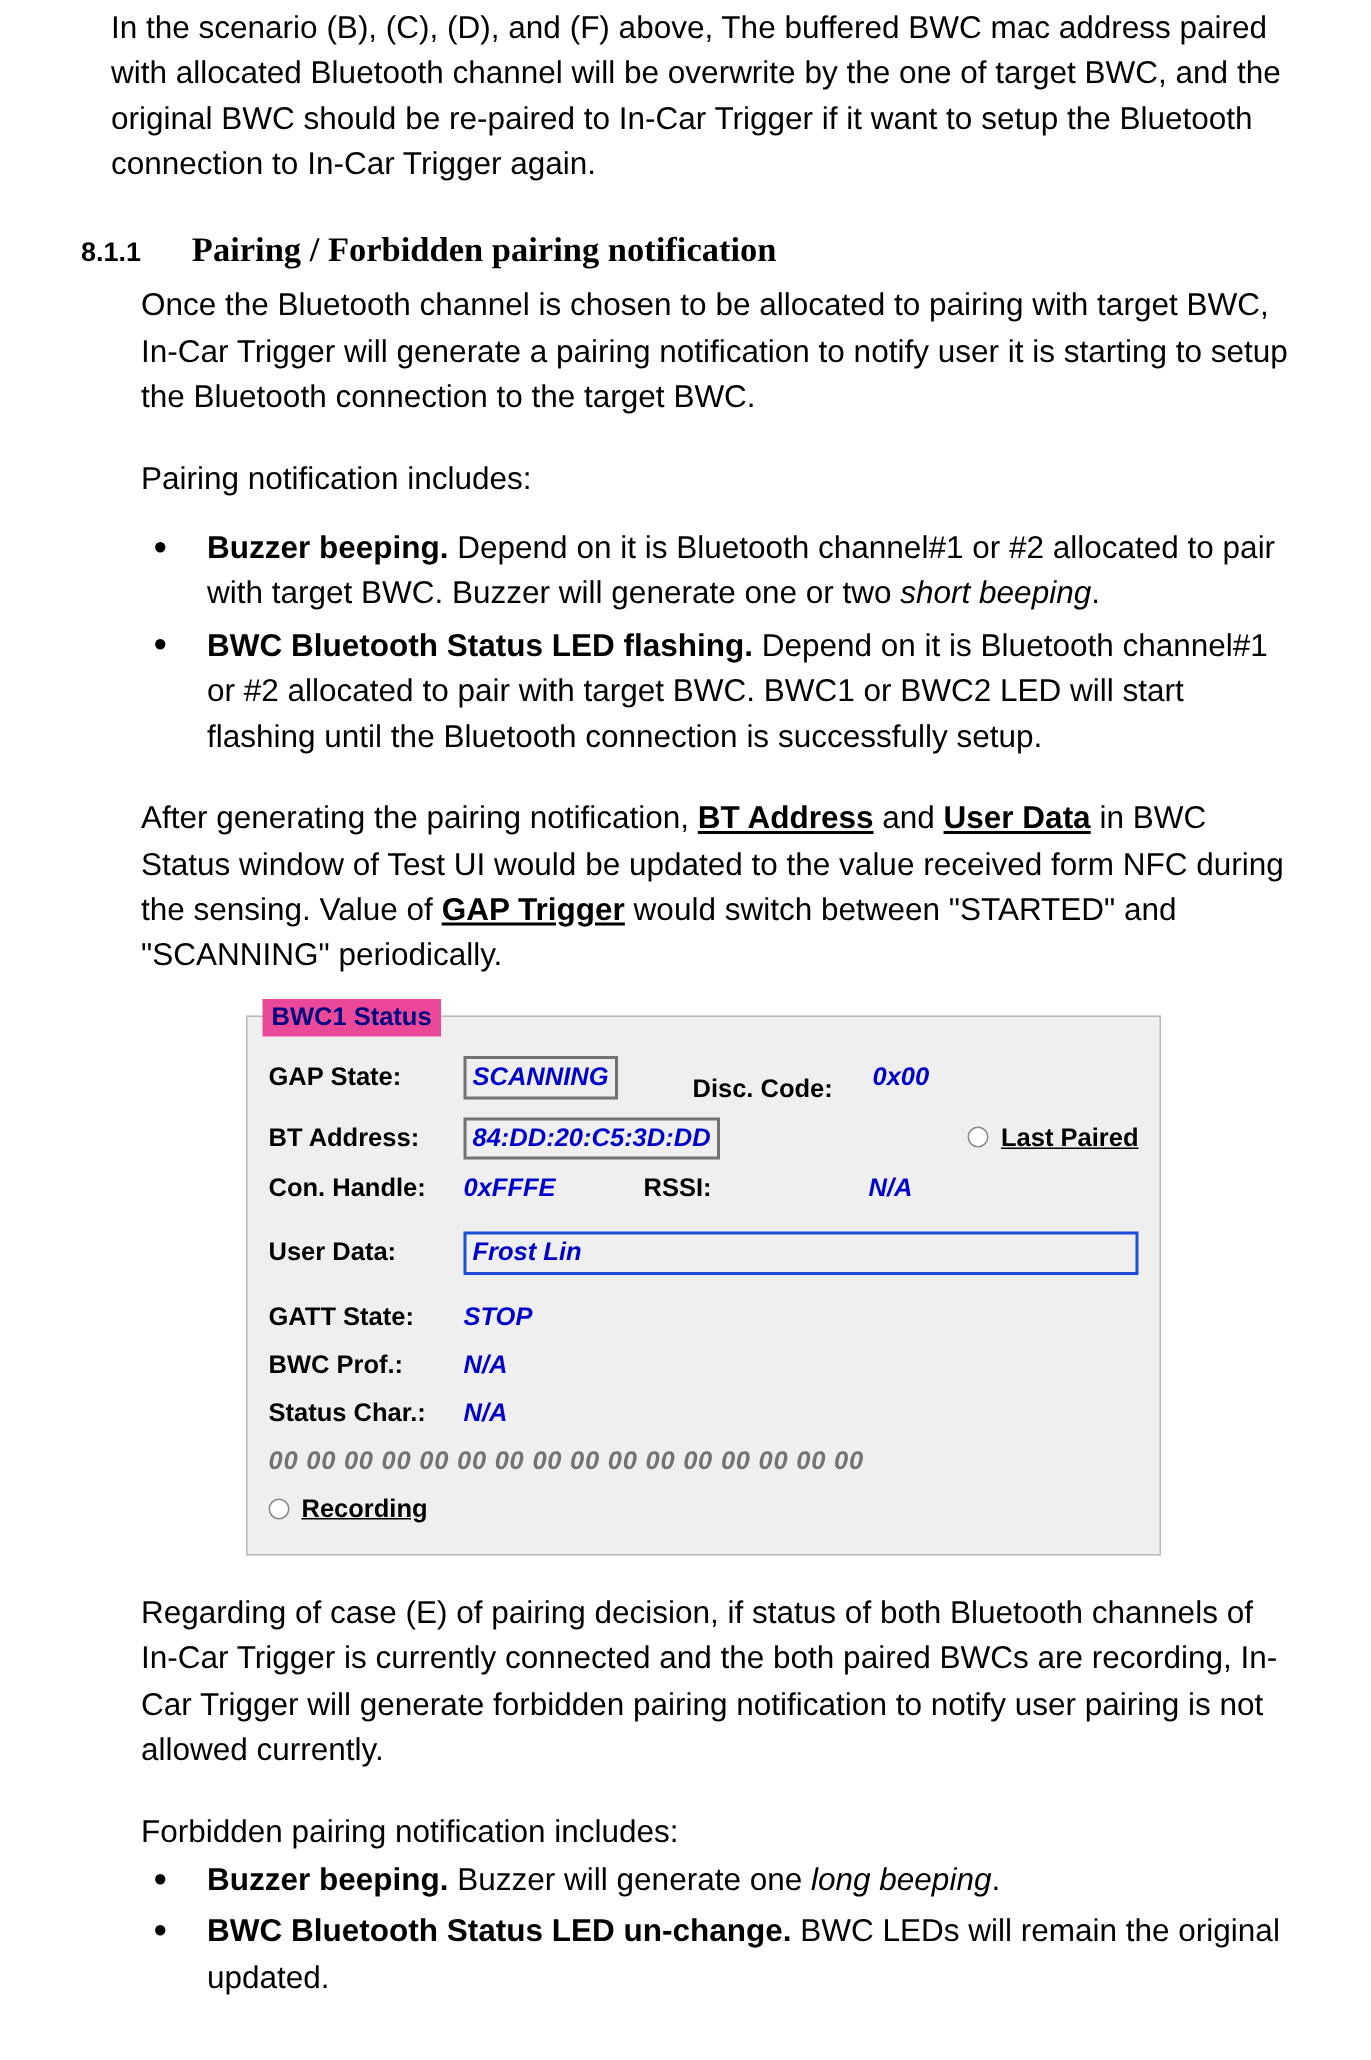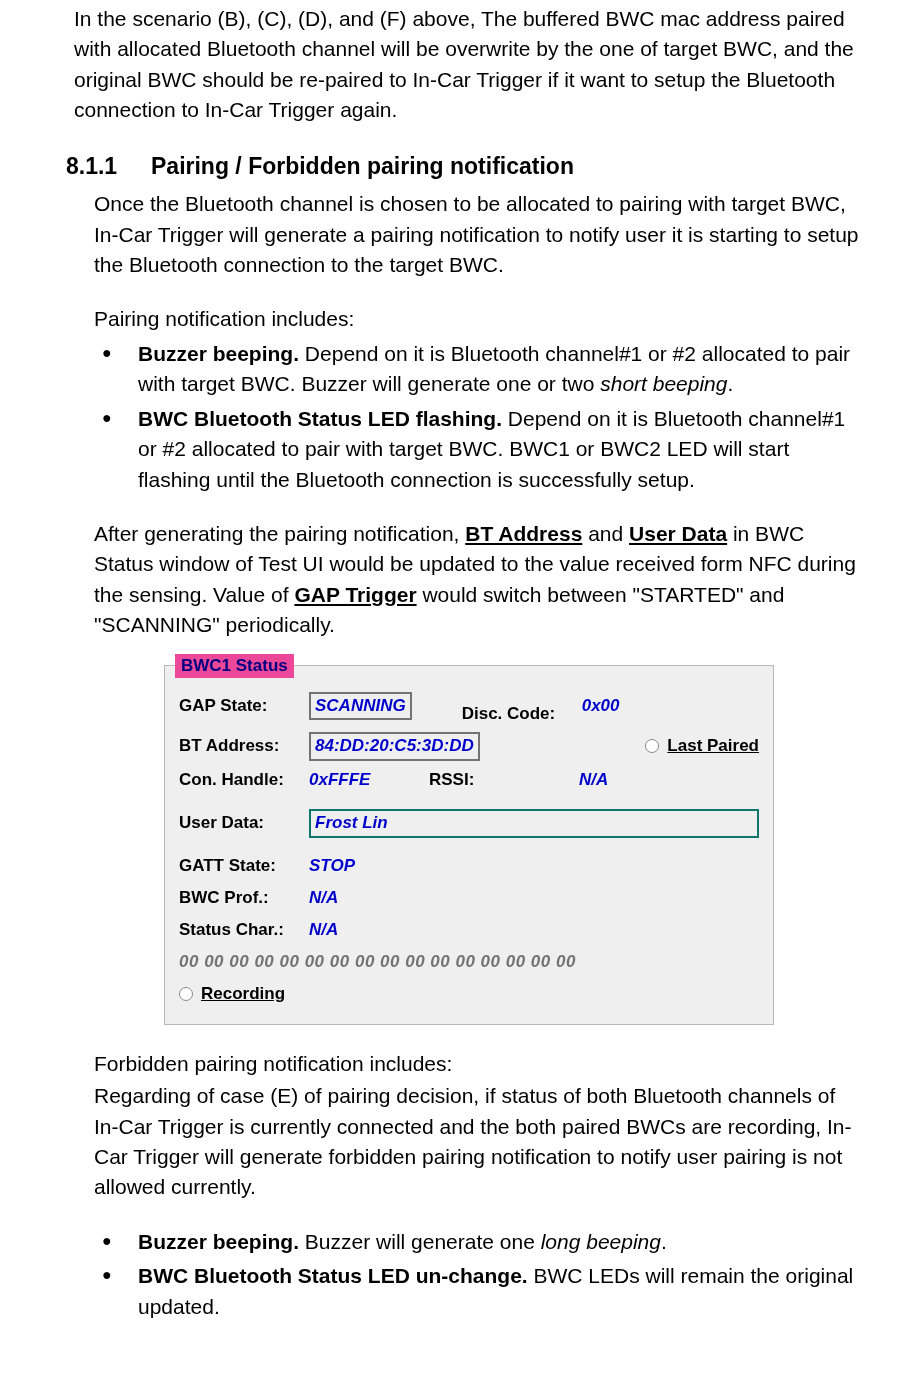--- a/index.html
+++ b/index.html
@@ -16,26 +16,25 @@
     width: 846px;
     margin: 0 auto;
     padding: 4px 20px 30px 20px;
   }
   .para {
     margin: 0 0 24px 40px;
   }
   .section-num {
     font-weight: bold;
     font-family: Arial, Helvetica, sans-serif;
-    font-size: 23px;
-    margin-left: 12px;
+    font-size: 18px;
   }
   .section-title {
     font-weight: bold;
-    font-family: Liberation Sans, sans-serif;
+    font-family: Liberation Serif, serif;
     font-size: 23px;
     margin-left: 28px;
   }
   .heading-row {
     margin: 8px 0 6px 0;
   }
   ul.bullets {
     list-style: none;
     padding: 0;
     margin: 0 0 24px 40px;
@@ -92,21 +91,21 @@
     font-weight: bold;
     font-style: italic;
     color: #0000cc;
   }
   .redbox {
     border: 2px solid #737373;
     padding: 0 4px;
     display: inline-block;
   }
   .redbox-wide {
-    border: 2px solid #0f766e;
+    border: 2px solid #1d4ed8;
     padding: 0 4px;
     flex: 1;
     min-height: 22px;
   }
   .spacer { flex: 1; }
   .radio {
     width: 14px; height: 14px;
     border-radius: 50%;
     border: 1px solid #888;
     background: #fff;
@@ -136,21 +135,21 @@
 
   <p class="para" style="margin-left:20px;">In the scenario (B), (C), (D), and (F) above, The buffered BWC mac address paired with allocated Bluetooth channel will be overwrite by the one of target BWC, and the original BWC should be re-paired to In-Car Trigger if it want to setup the Bluetooth connection to In-Car Trigger again.</p>
 
   <div class="heading-row">
     <span class="section-num">8.1.1</span>
     <span class="section-title">Pairing / Forbidden pairing notification</span>
   </div>
 
   <p class="para">Once the Bluetooth channel is chosen to be allocated to pairing with target BWC, In-Car Trigger will generate a pairing notification to notify user it is starting to setup the Bluetooth connection to the target BWC.</p>
 
-  <p class="para" style="margin-bottom:4px;">Pairing notification includes:</p>
+  <p class="para" style="margin-bottom:16px;">Pairing notification includes:</p>
 
   <ul class="bullets">
     <li>
       <span class="b">Buzzer beeping.</span><span> Depend on it is Bluetooth channel#1 or #2 allocated to pair with target BWC. Buzzer will generate one or two </span><span class="i">short beeping</span><span>.</span>
     </li>
     <li>
       <span class="b">BWC Bluetooth Status LED flashing.</span><span> Depend on it is Bluetooth channel#1 or #2 allocated to pair with target BWC. BWC1 or BWC2 LED will start flashing until the Bluetooth connection is successfully setup.</span>
     </li>
   </ul>
 
@@ -212,24 +211,24 @@
     <div class="row">
       <span class="hexline">00 00 00 00 00 00 00 00 00 00 00 00 00 00 00 00</span>
     </div>
 
     <div class="row">
       <span class="radio"></span>
       <span class="radio-label">Recording</span>
     </div>
   </div>
 
+  <p class="para">Regarding of case (E) of pairing decision, if status of both Bluetooth channels of In-Car Trigger is currently connected and the both paired BWCs are recording, In-Car Trigger will generate forbidden pairing notification to notify user pairing is not allowed currently.</p>
+
   <p class="para" style="margin-bottom:2px;">Forbidden pairing notification includes:</p>
 
-  <p class="para">Regarding of case (E) of pairing decision, if status of both Bluetooth channels of In-Car Trigger is currently connected and the both paired BWCs are recording, In-Car Trigger will generate forbidden pairing notification to notify user pairing is not allowed currently.</p>
-
   <ul class="bullets">
     <li>
       <span class="b">Buzzer beeping.</span><span> Buzzer will generate one </span><span class="i">long beeping</span><span>.</span>
     </li>
     <li>
       <span class="b">BWC Bluetooth Status LED un-change.</span><span> BWC LEDs will remain the original updated.</span>
     </li>
   </ul>
 
 </div>

